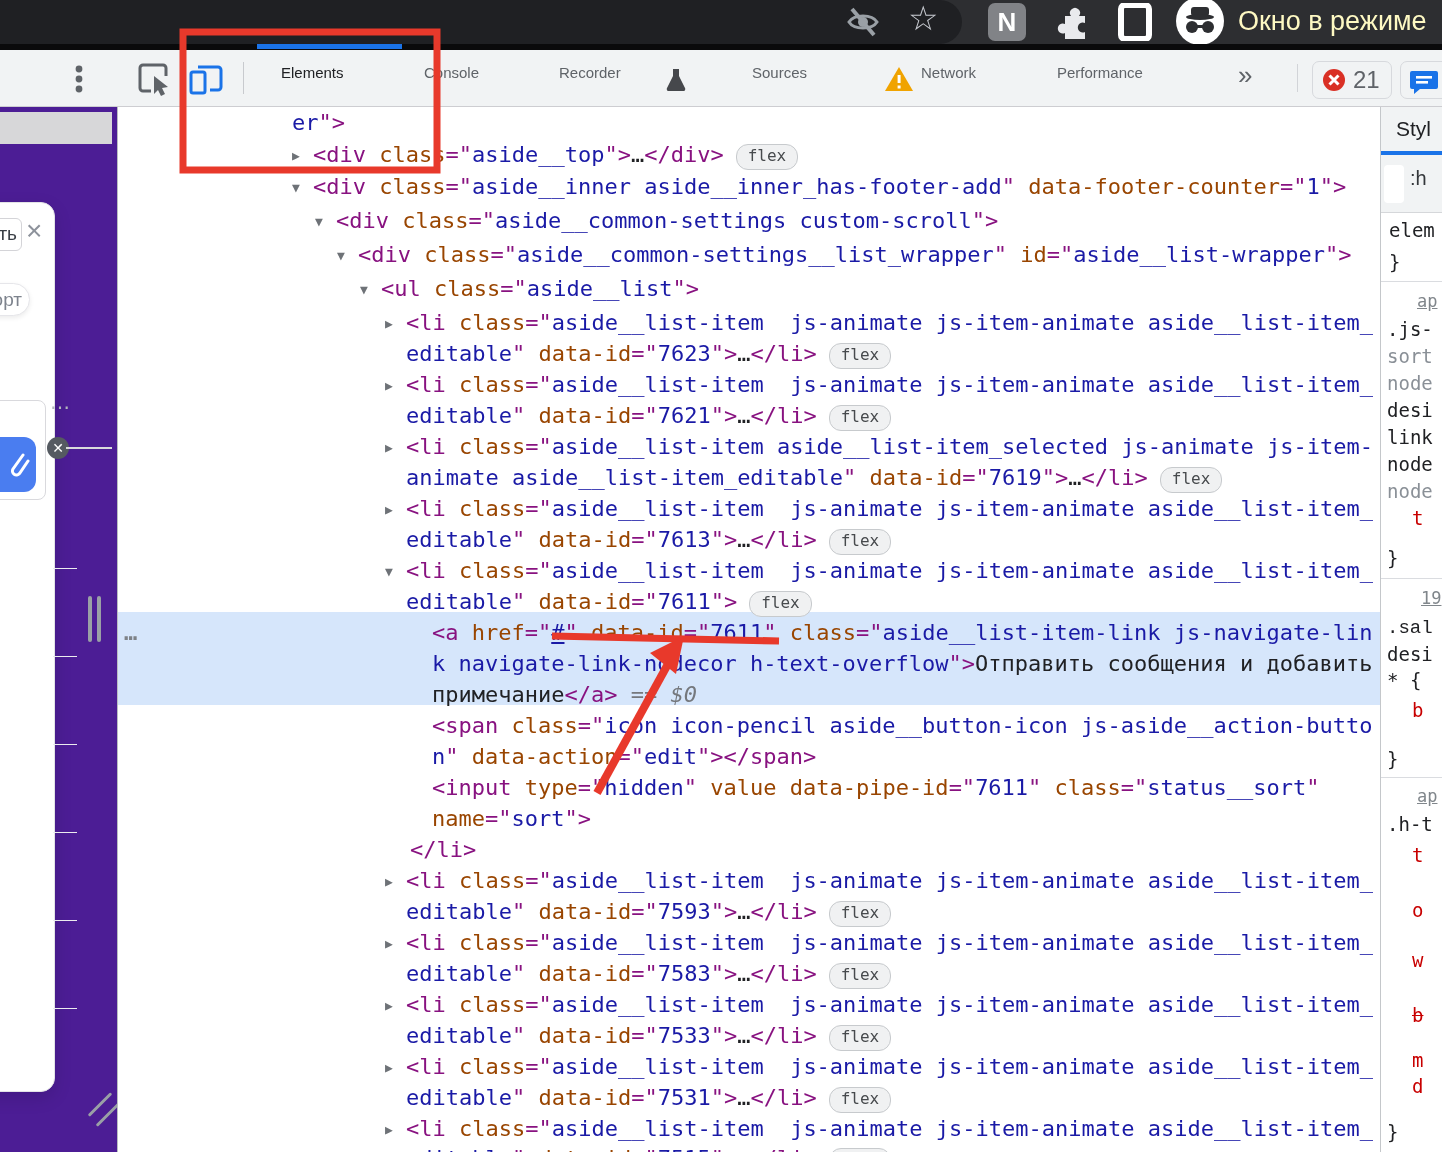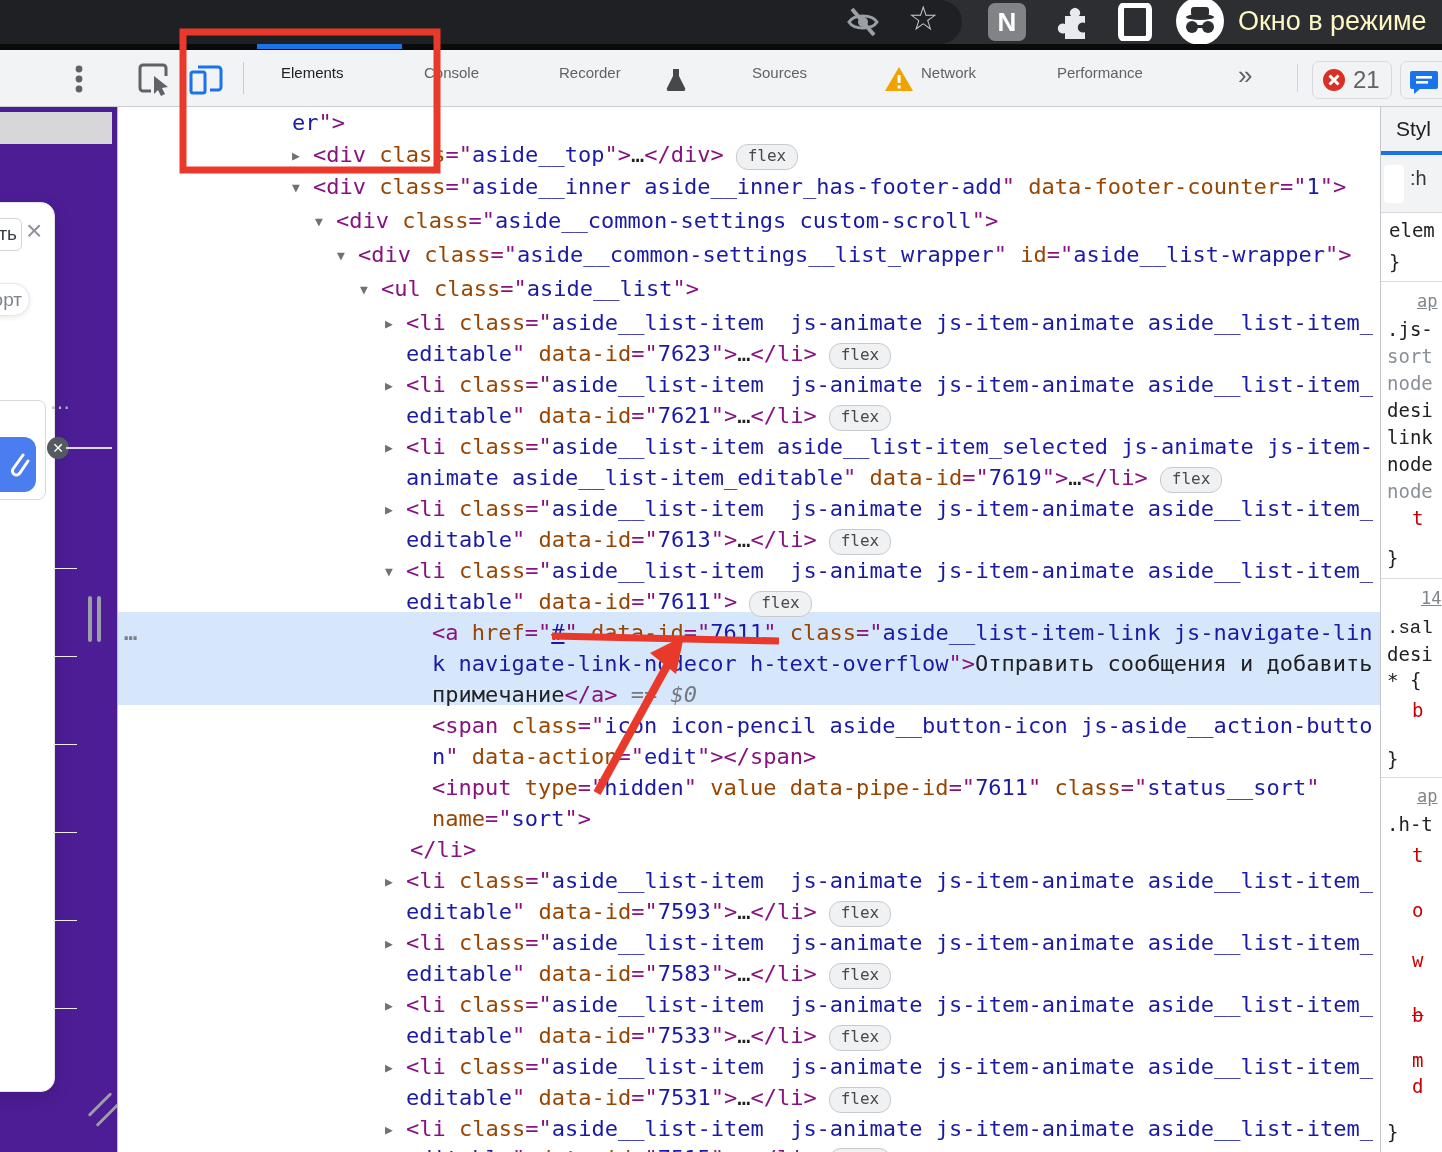--- a/index.html
+++ b/index.html
@@ -247,21 +247,21 @@
         <div class="sp-entry link" style="left: 36px; top: 184px;">ap</div>
         <div class="sp-entry" style="left: 6px; top: 211px;">.js-</div>
         <div class="sp-entry dim" style="left: 6px; top: 238px;">sort</div>
         <div class="sp-entry dim" style="left: 6px; top: 265px;">node</div>
         <div class="sp-entry" style="left: 6px; top: 292px;">desi</div>
         <div class="sp-entry" style="left: 6px; top: 319px;">link</div>
         <div class="sp-entry" style="left: 6px; top: 346px;">node</div>
         <div class="sp-entry dim" style="left: 6px; top: 373px;">node</div>
         <div class="sp-entry prop" style="left: 31px; top: 400px;">t</div>
         <div class="sp-entry" style="left: 6px; top: 440px;">}</div>
-        <div class="sp-entry link" style="left: 40px; top: 481px;">14</div>
+        <div class="sp-entry link" style="left: 40px; top: 481px;">19</div>
         <div class="sp-entry" style="left: 6px; top: 510px; font-family: Liberation Mono, monospace;">.sal</div>
         <div class="sp-entry" style="left: 6px; top: 536px;">desi</div>
         <div class="sp-entry" style="left: 6px; top: 562px;">* {</div>
         <div class="sp-entry prop" style="left: 31px; top: 592px;">b</div>
         <div class="sp-entry" style="left: 6px; top: 641px;">}</div>
         <div class="sp-entry link" style="left: 36px; top: 679px;">ap</div>
         <div class="sp-entry" style="left: 6px; top: 706px;">.h-t</div>
         <div class="sp-entry prop" style="left: 31px; top: 737px;">t</div>
         <div class="sp-entry prop" style="left: 31px; top: 792px;">o</div>
         <div class="sp-entry prop" style="left: 31px; top: 842px;">w</div>

